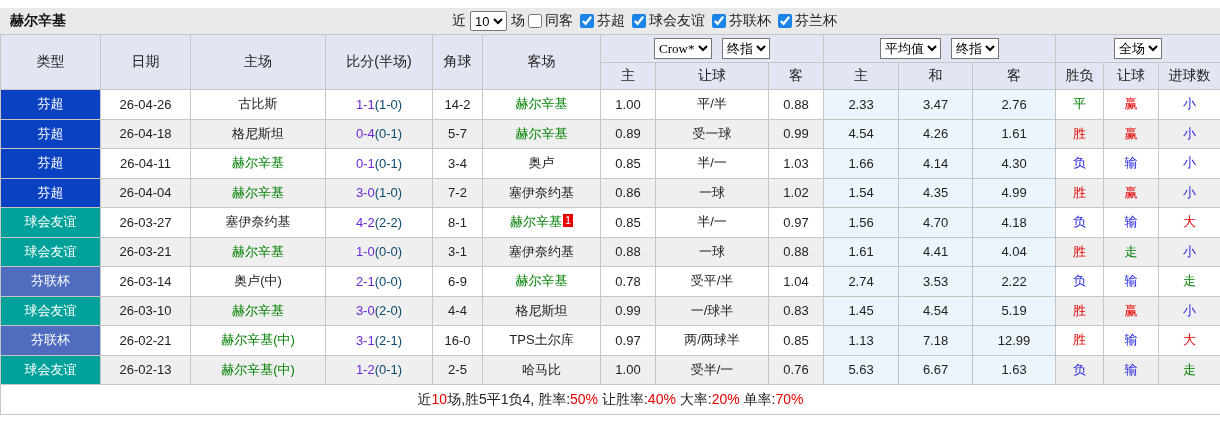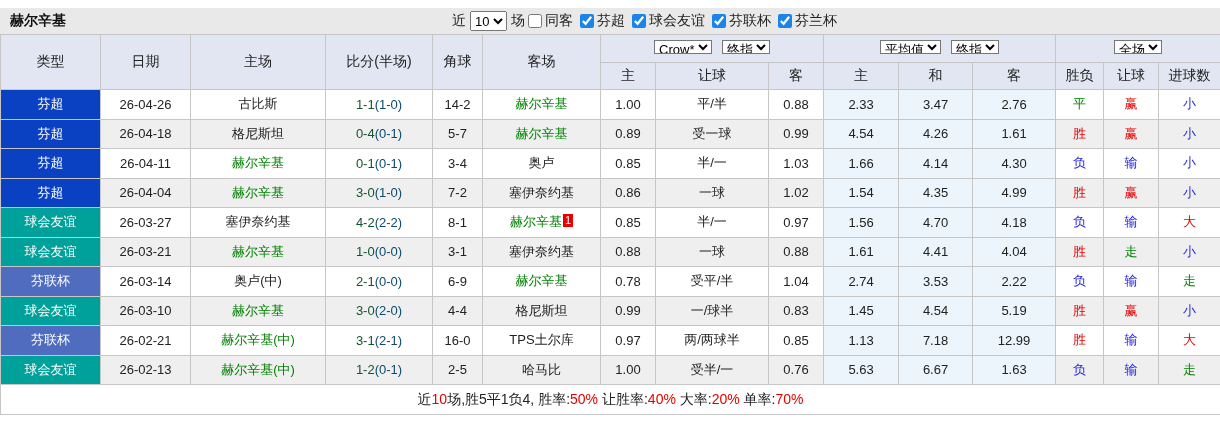--- a/index.html
+++ b/index.html
@@ -11,26 +11,26 @@
   .controls { position:absolute; left:452px; top:0; height:100%; display:flex; align-items:center; font-size:14px; color:#222; }
   .controls > * { flex:none; }
   .controls select { margin:0 4px; font-size:13px; height:20px; font-family:inherit; }
   .controls input[type=checkbox] { width:14px; height:14px; margin:0 3px; accent-color:#1a84e8; }
   .lg-filter { display:flex; align-items:center; margin-left:4px; }
   table { border-collapse:collapse; width:1220px; table-layout:fixed; }
   th, td { border:1px solid #c6c6c6; text-align:center; padding:0; white-space:nowrap; overflow:hidden; }
   thead th { background:#e2e6f2; font-weight:normal; font-size:14px; color:#222; }
   thead tr.hrow1 th { height:28px; }
   thead tr.hrow2 th { height:27px; }
-  thead select { font-size:13px; height:14px; font-family:Liberation Sans, sans-serif; margin:0 3px; background:#fff; }
+  thead select { font-size:13px; height:21px; font-family:Liberation Serif, serif; margin:0 3px; background:#fff; }
   tbody td { height:29.5px; font-size:13px; background:#fff; }
   tbody tr.even td { background:#efefef; }
   tbody td.type { color:#fff; }
   tbody td.avg, tbody tr.even td.avg { background:#ecf5fb; }
-  .score-main { color:#14532d; }
+  .score-main { color:#6d28d9; }
   .score-half { color:#0c4a6e; }
   .team-hl { color:#008000; }
   .badge { display:inline-block; background:#e60000; color:#fff; font-size:11px; line-height:13px; padding:0 2px; margin-left:1px; vertical-align:2px; }
   tfoot td { height:30px; font-size:14px; background:#fff; }
   .seg-red { color:#e60000; }
   .seg-black { color:#222; }
 </style>
 </head>
 <body>
 

